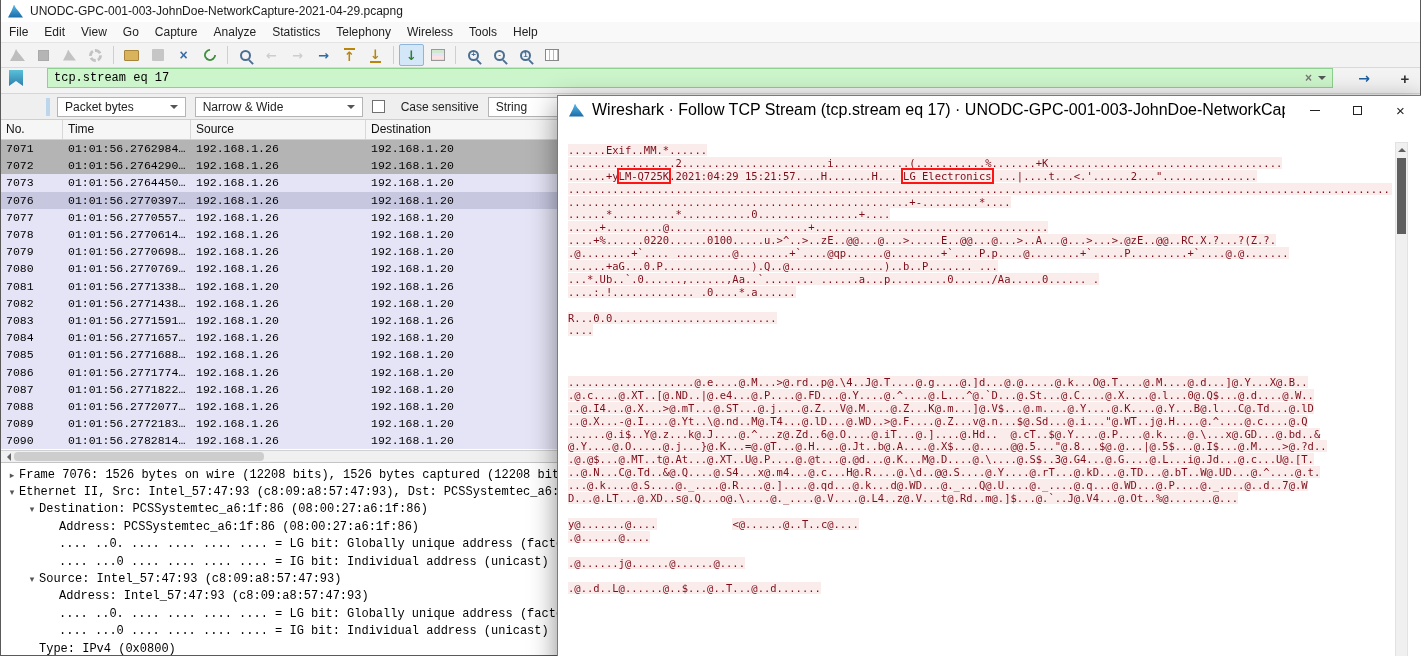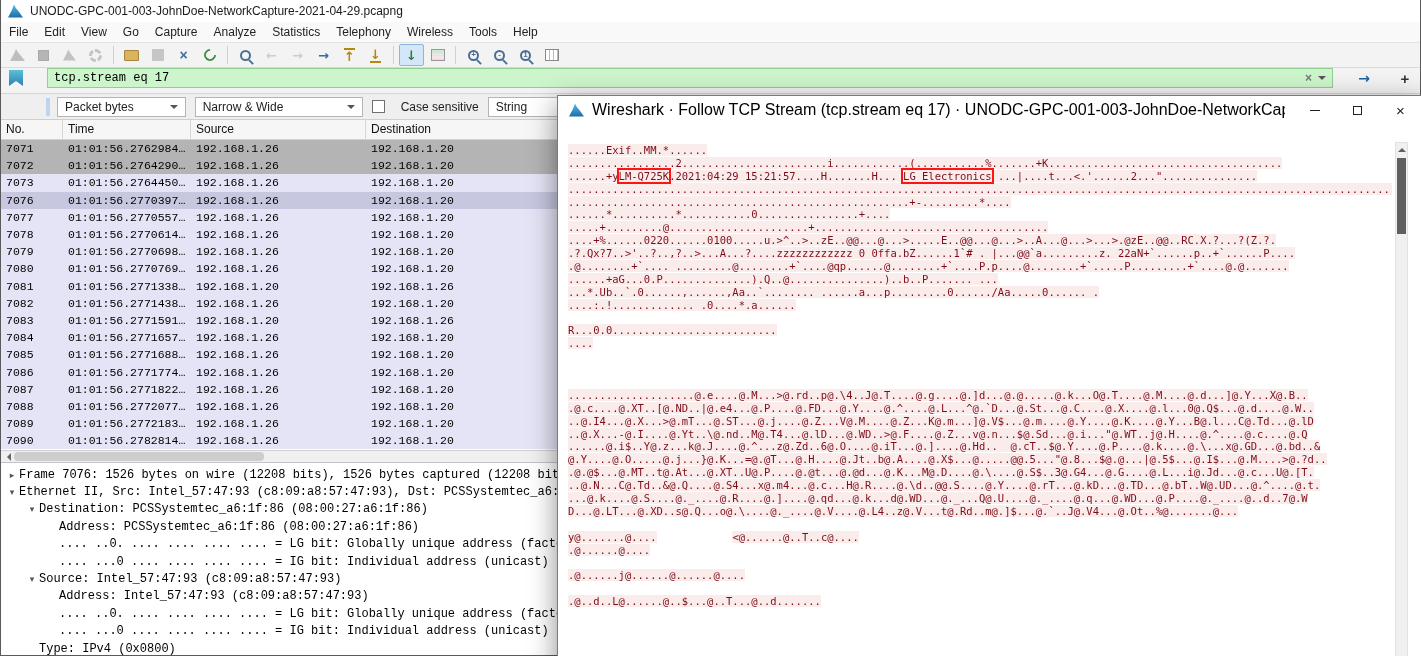--- a/index.html
+++ b/index.html
@@ -387,21 +387,20 @@
   <div class="dcontent">
     <div class="stream-lines">
         <div class="sline"><span class="seg">......Exif..MM.*......</span></div>
         <div class="sline"><span class="seg">.................2.......................i............(...........%.......+K.....................................</span></div>
         <div class="sline"><span class="seg">......+y</span><span class="seg hl">LM-Q725K</span><span class="seg">.2021:04:29 15:21:57....H.......H... </span><span class="seg hl">LG Electronics</span><span class="seg"> ...|....t...&lt;.'......2..."...............</span></div>
         <div class="sline"><span class="seg">...................................................................................................................................</span></div>
         <div class="sline"><span class="seg">......................................................+-.........*....</span></div>
         <div class="sline"><span class="seg">......*..........*...........0................+....</span></div>
         <div class="sline"><span class="seg">.....+.........@......................+.....................................</span></div>
         <div class="sline"><span class="seg">....+%......0220......0100.....u.&gt;^..&gt;..zE..@@...@...&gt;.....E..@@...@...&gt;..A...@...&gt;...&gt;.@zE..@@..RC.X.?...?(Z.?.</span></div>
-        <div class="sline"><span class="seg">.?.Qx?7..&gt;'..?..,?..&gt;...A...?....zzzzzzzzzzzz 0 0ffa.bZ......1`# . |...@@`a.........z. 22aN+`......p..+`......P....</span></div>
         <div class="sline"><span class="seg">.@........+`.... .........@........+`....@qp......@........+`....P.p....@........+`.....P.........+`....@.@.......</span></div>
         <div class="sline"><span class="seg">......+aG...0.P..............).Q..@...............)..b..P....... ...</span></div>
         <div class="sline"><span class="seg">...*.Ub..`.0......,......,Aa..`........ ......a...p.........0....../Aa.....0...... .</span></div>
         <div class="sline"><span class="seg">....:.!............. .0....*.a......</span></div>
         <div class="sline"></div>
         <div class="sline"><span class="seg">R...0.0..........................</span></div>
         <div class="sline"><span class="seg">....</span></div>
         <div class="sline"></div>
         <div class="sline"></div>
         <div class="sline"></div>

